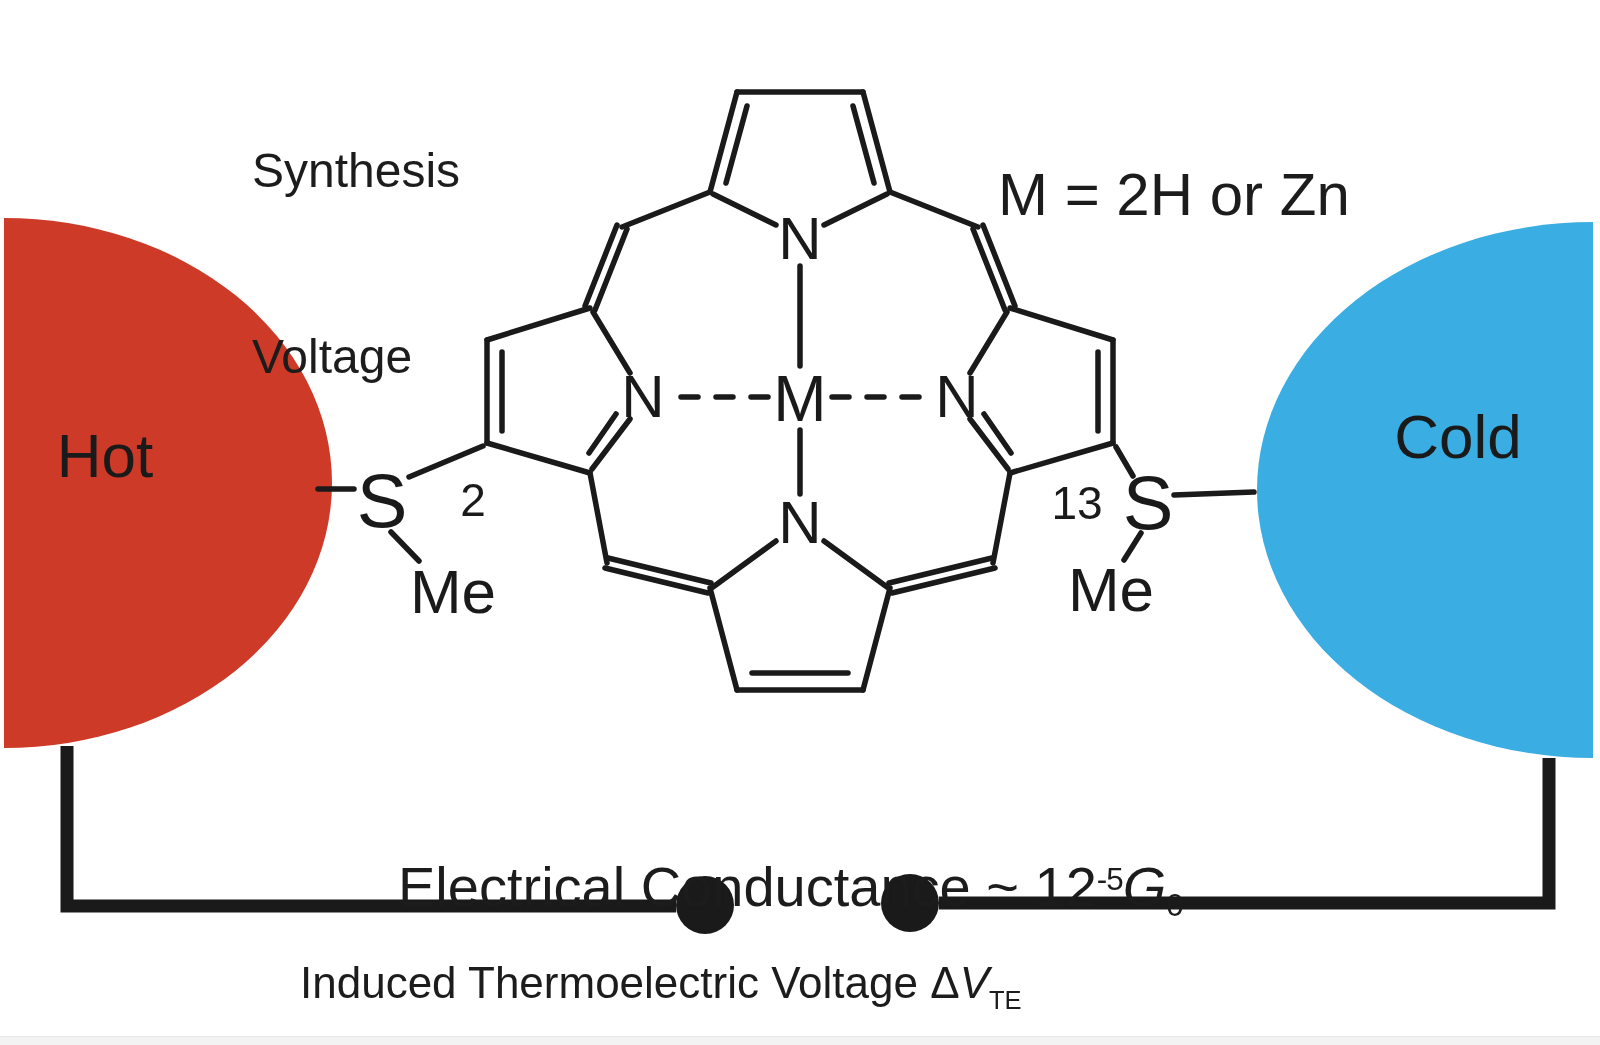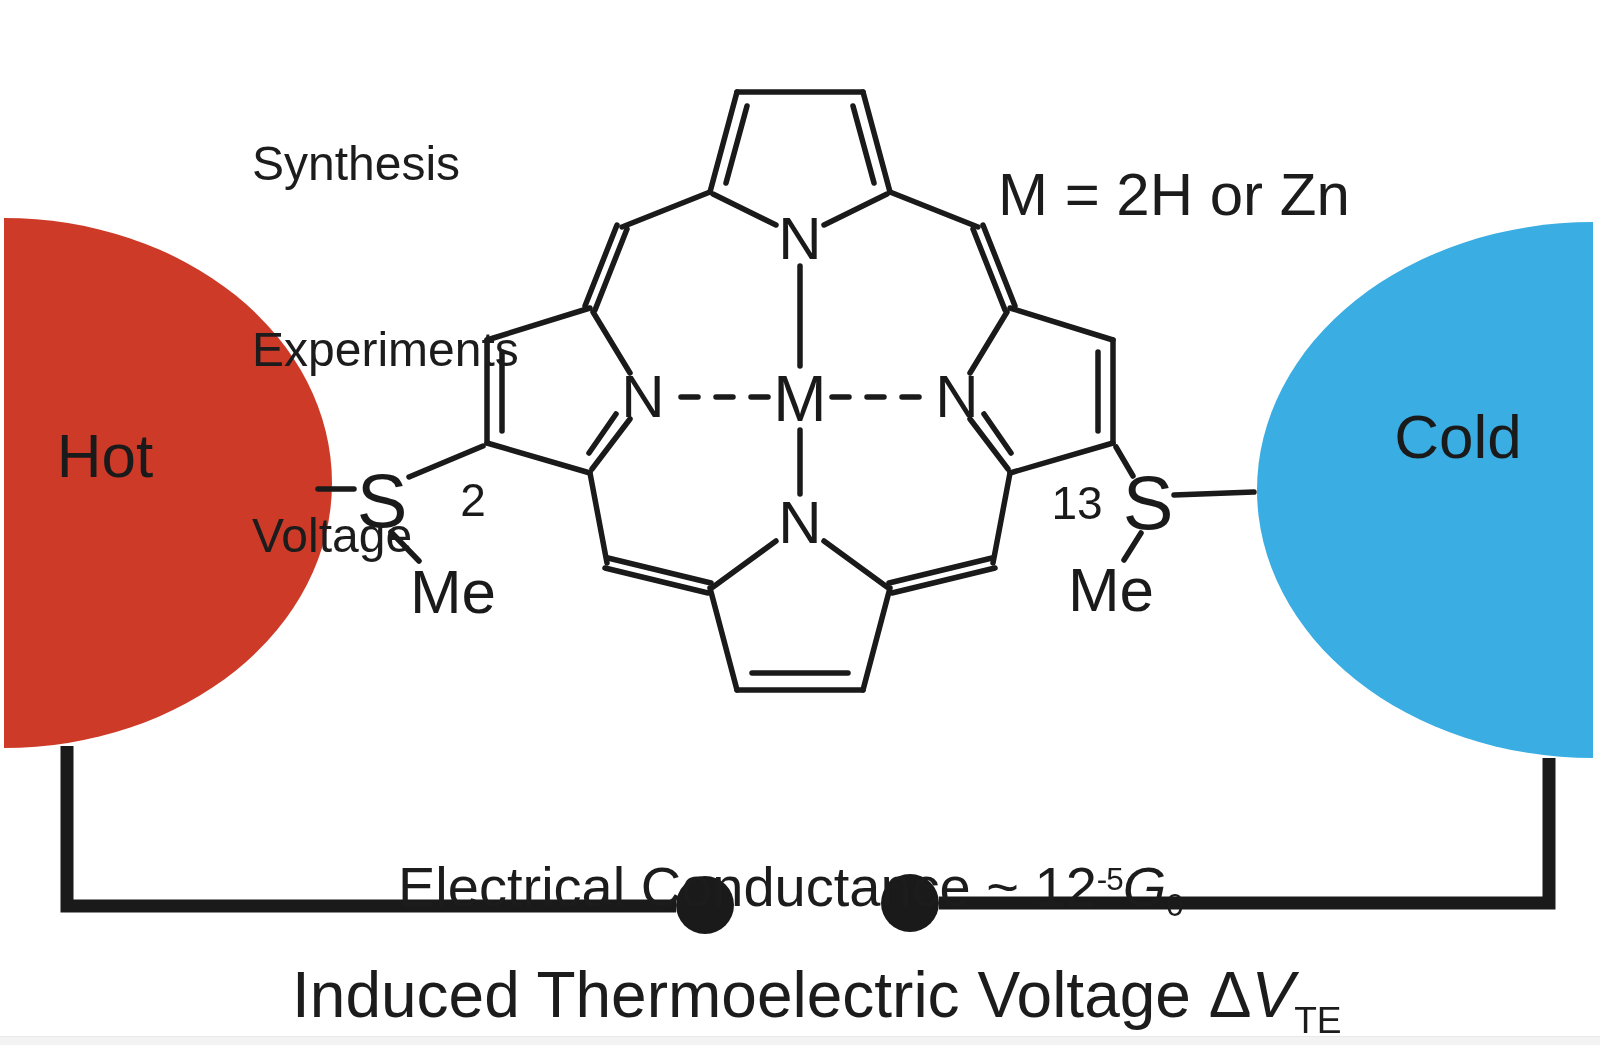--- a/index.html
+++ b/index.html
@@ -3,27 +3,27 @@
 <meta charset="utf-8">
 <style>
   html,body{margin:0;padding:0;background:#ffffff;}
   .canvas{
     position:relative;width:1600px;height:1045px;background:#ffffff;
     overflow:hidden;font-family:"Liberation Sans","DejaVu Sans",sans-serif;
     color:#1c1c1c;
   }
   .canvas svg{position:absolute;left:0;top:0;}
   .txt{position:absolute;white-space:pre;}
-  .sidenote{left:252px;top:9px;font-size:48px;line-height:62px;}
+  .sidenote{left:252px;top:16px;font-size:48px;line-height:62px;}
   .metal-note{left:998px;top:160px;font-size:60px;text-align:right;}
   .props{left:398px;top:722px;font-size:56px;line-height:63px;}
   .props .exp{font-size:0.56em;vertical-align:0.52em;letter-spacing:-1px;}
   .props .gsym{font-style:italic;}
   .props .gsub{font-size:0.56em;vertical-align:-0.30em;}
-  .voltage{left:292px;top:958px;font-size:64px;}
+  .voltage{left:300px;top:958px;font-size:44px;}
   .voltage .vsym{font-style:italic;}
   .voltage .vsub{font-size:0.58em;vertical-align:-0.42em;}
   .bottom-strip{position:absolute;left:0;bottom:0;width:1600px;height:8px;background:#f3f3f3;border-top:1px solid #e9e9e9;}
   .atom{font-family:"Liberation Sans","DejaVu Sans",sans-serif;fill:#1a1a1a;}
 </style>
 </head>
 <body>
 
 <div class="canvas">
 
@@ -111,21 +111,20 @@
       <text class="atom" x="1111" y="611" font-size="62">Me</text>
       <text class="atom" x="473" y="516" font-size="46">2</text>
       <text class="atom" x="1077" y="519" font-size="46">13</text>
       <text class="atom" x="105" y="477" font-size="62">Hot</text>
       <text class="atom" x="1458" y="458" font-size="62">Cold</text>
     </g>
   </svg>
 
   <div class="txt sidenote">
     <div>Synthesis</div>
-    <div>Experiments</div>
     <div>Voltage</div>
   </div>
 
   <div class="txt metal-note">M = 2H or Zn</div>
 
   <div class="txt props">
     <div><span>Electrical Conductance ~ 12</span><sup class="exp">-5</sup><span class="gsym">G</span><sub class="gsub">0</sub></div>
     
   </div>
 

